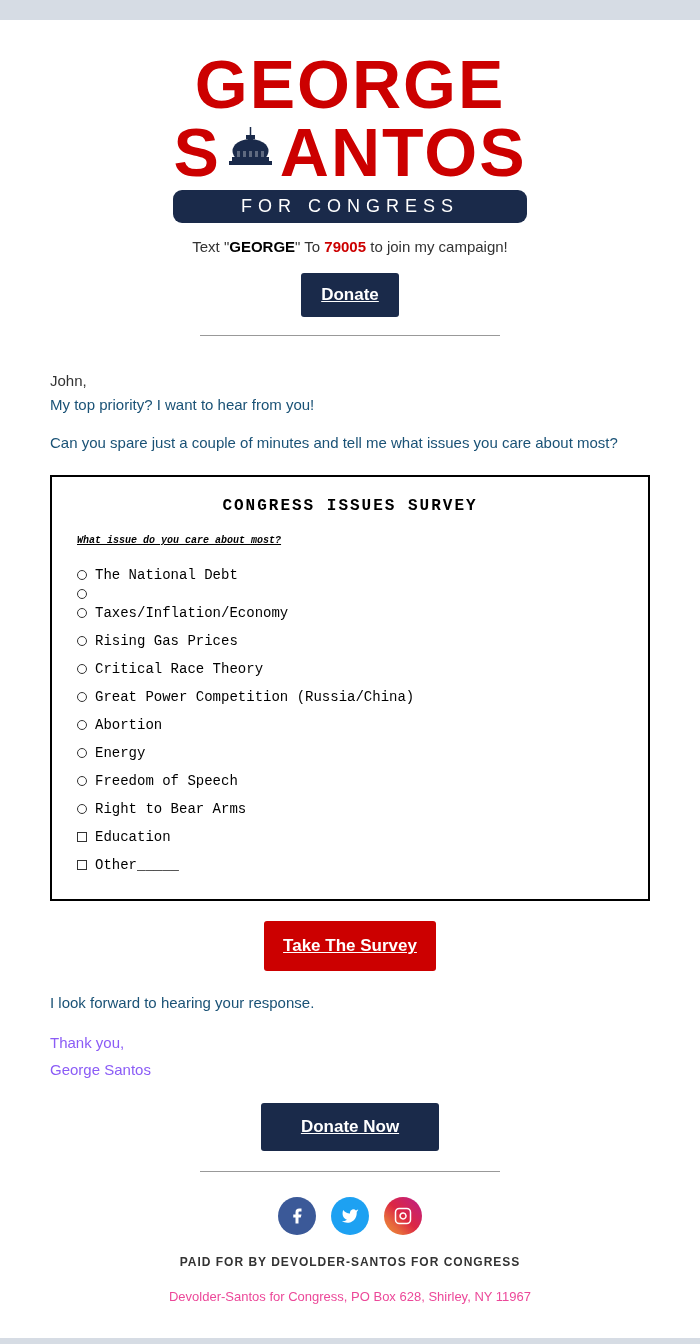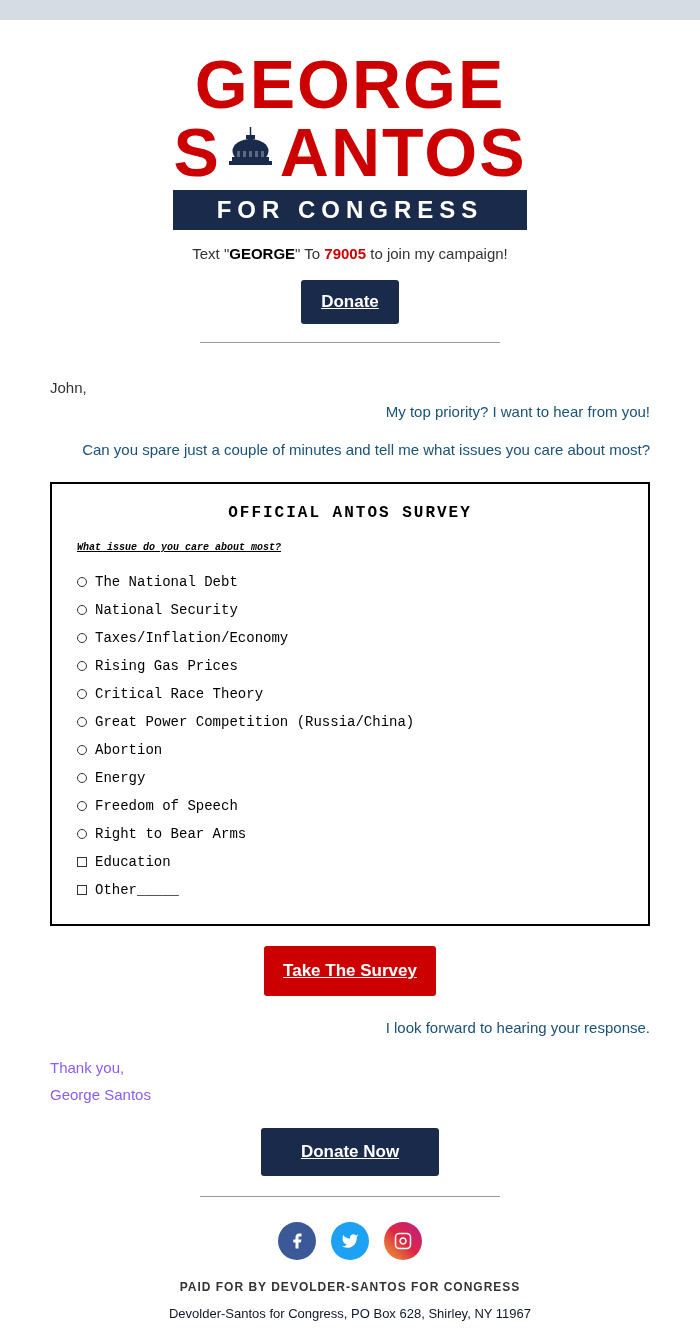--- a/index.html
+++ b/index.html
@@ -59,27 +59,28 @@
       justify-content: center;
       margin: 0 2px;
       position: relative;
       top: -2px;
     }
 
     .logo-bar {
       background-color: #1a2a4a;
       color: #ffffff;
       font-family: Arial, sans-serif;
-      font-size: 24px;
-      font-weight: bold;
+      font-size: 18px;
+      font-weight: normal;
       letter-spacing: 6px;
       padding: 6px 20px;
       margin-top: 4px;
       display: block;
       text-align: center;
+      border-radius: 9px;
     }
 
     .tagline {
       font-size: 15px;
       color: #333333;
       margin-bottom: 18px;
       text-align: center;
     }
 
     .tagline strong {
@@ -110,21 +111,20 @@
       border-top: 1px solid #999;
       margin: 18px auto;
       width: 300px;
     }
 
     .body-text {
       color: #1a5276;
       font-size: 15px;
       line-height: 1.6;
       margin-bottom: 14px;
-      text-align: right;
     }
 
     .body-text-black {
       color: #333;
       font-size: 15px;
       line-height: 1.6;
       margin-bottom: 0;
     }
 
     .survey-box {
@@ -232,27 +232,27 @@
     .facebook-icon { background-color: #3b5998; }
     .twitter-icon { background-color: #1da1f2; }
     .instagram-icon { background: linear-gradient(45deg, #f09433, #e6683c, #dc2743, #cc2366, #bc1888); }
 
     .footer-paid {
       text-align: center;
       font-size: 12px;
       font-weight: bold;
       letter-spacing: 1px;
       color: #333;
-      margin-bottom: 8px;
+      margin-bottom: 16px;
     }
 
     .footer-address {
       text-align: center;
       font-size: 13px;
-      color: #0f172a;
+      color: #ec4899;
       line-height: 1.8;
     }
 
     .btn-center {
       text-align: center;
     }
   </style>
 </head>
 <body>
 
@@ -303,30 +303,29 @@
 
   <div class="body-content">
 
     <p class="body-text-black">John,</p>
 
     <p class="body-text">My top priority? I want to hear from you!</p>
 
     <p class="body-text">Can you spare just a couple of minutes and tell me what issues you care about most?</p>
 
     <div class="survey-box">
-      <div class="survey-title">OFFICIAL ANTOS SURVEY</div>
+      <div class="survey-title">CONGRESS ISSUES SURVEY</div>
       <div class="survey-question">What issue do you care about most?</div>
       <ul class="survey-options">
         <li>
             <span class="radio-circle"></span>
             <span>The National Debt</span>
           </li>
         <li>
             <span class="radio-circle"></span>
-            <span>National Security</span>
           </li>
         <li>
             <span class="radio-circle"></span>
             <span>Taxes/Inflation/Economy</span>
           </li>
         <li>
             <span class="radio-circle"></span>
             <span>Rising Gas Prices</span>
           </li>
         <li>

